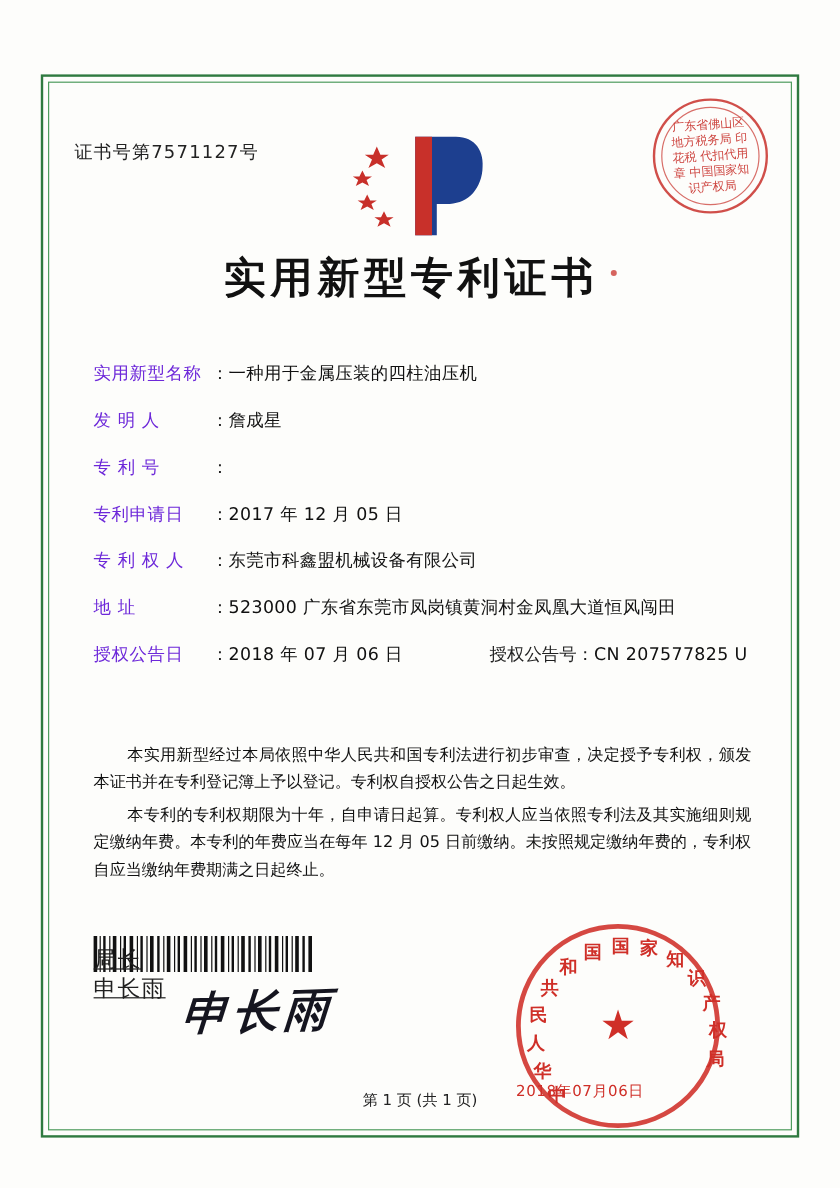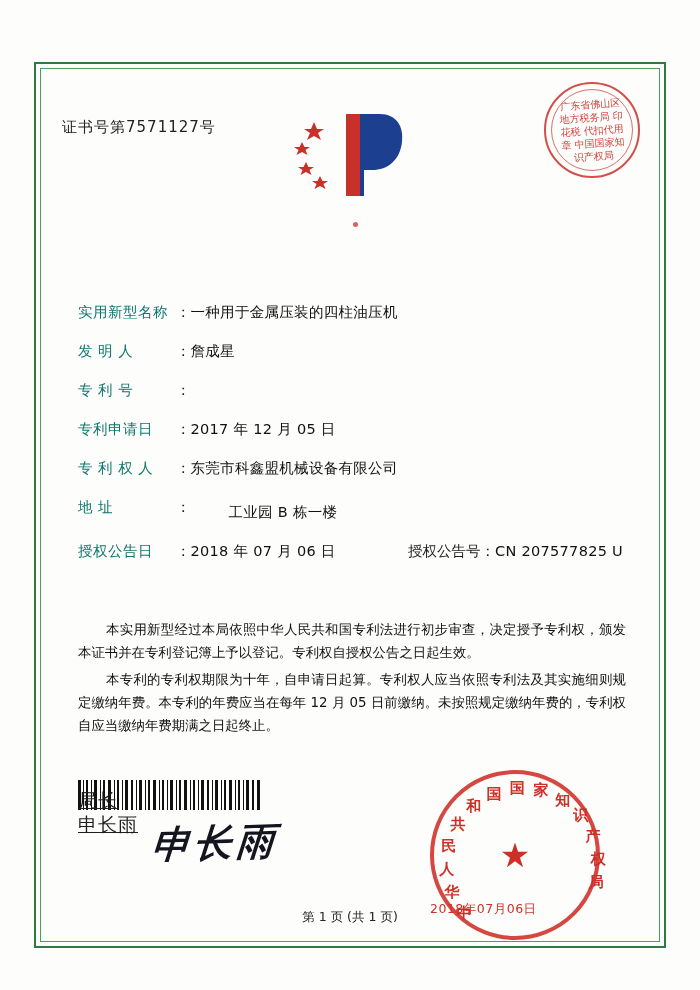--- a/index.html
+++ b/index.html
@@ -140,21 +140,21 @@
     line-height: 20px;
   }
   .field-row {
     display: flex;
     align-items: flex-start;
     margin-bottom: 19px;
   }
   .field-label {
     width: 98px;
     flex: 0 0 98px;
-    color: #0f766e;
+    color: #6d28d9;
     letter-spacing: 0.5px;
   }
   .field-colon {
     flex: 0 0 10px;
     text-align: left;
   }
   .field-value {
     flex: 1 1 auto;
     color: #111;
     letter-spacing: 0.3px;
@@ -311,21 +311,21 @@
         <g fill="#c8302a">
           <polygon points="30,14 33,21 40,21 34,25 37,32 30,28 23,32 26,25 20,21 27,21"></polygon>
           <polygon points="18,34 20.5,39 26,39 21.5,42 23.5,47 18,44 12.5,47 14.5,42 10,39 15.5,39"></polygon>
           <polygon points="22,54 24.5,59 30,59 25.5,62 27.5,67 22,64 16.5,67 18.5,62 14,59 19.5,59"></polygon>
           <polygon points="36,68 38.5,73 44,73 39.5,76 41.5,81 36,78 30.5,81 32.5,76 28,73 33.5,73"></polygon>
         </g>
       </svg>
     </div>
 
     <div class="doc-title">
-      <span class="title-dot"></span>
+      <span>实用新型专利证书</span><span class="title-dot"></span>
     </div>
 
     <div class="fields">
 
       <div class="field-row">
         <div class="field-label">实用新型名称</div>
         <div class="field-colon">：</div>
         <div class="field-value">一种用于金属压装的四柱油压机</div>
       </div>
 
@@ -349,21 +349,21 @@
       <div class="field-row">
         <div class="field-label">专 利 权 人</div>
         <div class="field-colon">：</div>
         <div class="field-value">东莞市科鑫盟机械设备有限公司</div>
       </div>
 
       <div class="field-row">
         <div class="field-label">地 址</div>
         <div class="field-colon">：</div>
         <div class="field-value">
-          <span class="second-line">工业园 B 栋一楼</span>
+          <span>523000 广东省东莞市凤岗镇黄洞村金凤凰大道恒风闯田</span>
         </div>
       </div>
 
       <div class="two-col">
         <div class="col-left">
           <div class="field-label lbl-inline">授权公告日</div>
           <div class="field-colon">：</div>
           <div class="field-value">2018 年 07 月 06 日</div>
         </div>
         <div class="col-right">

